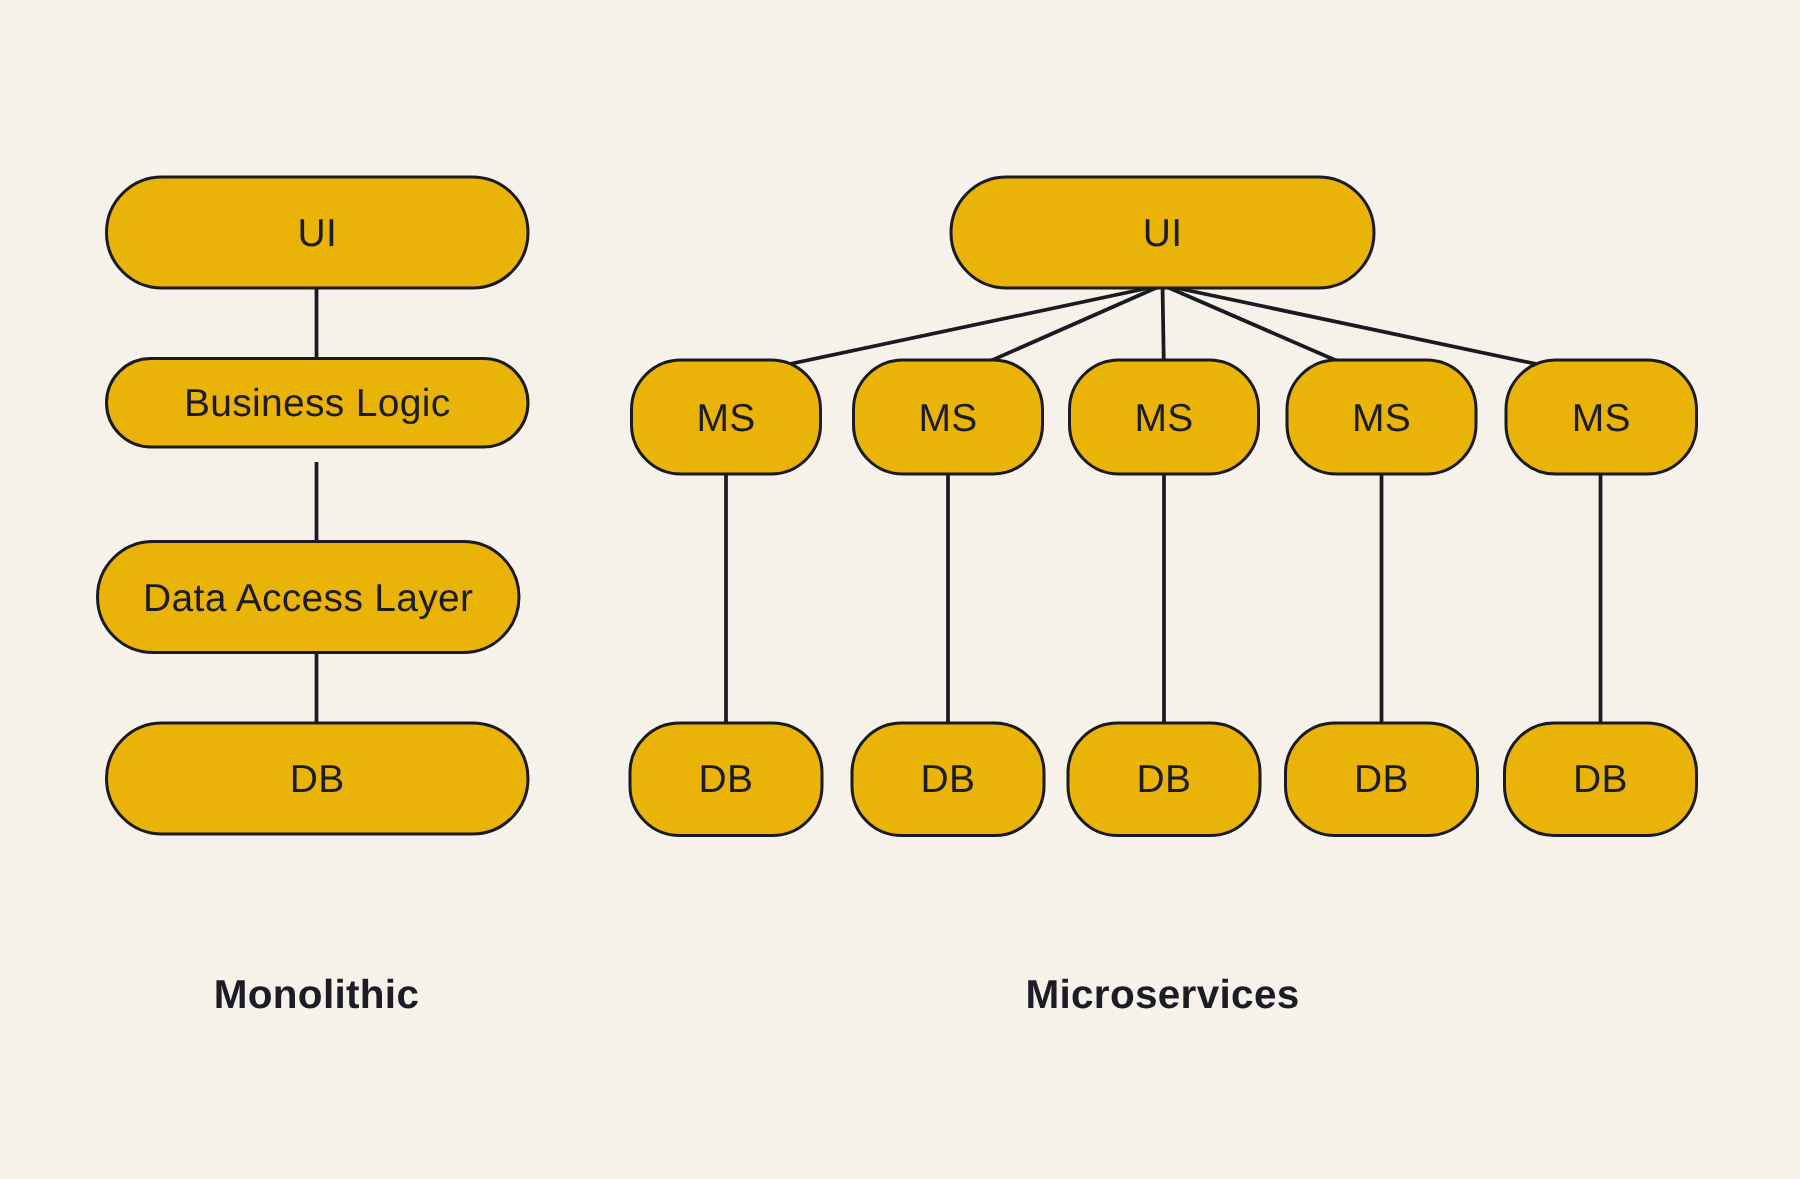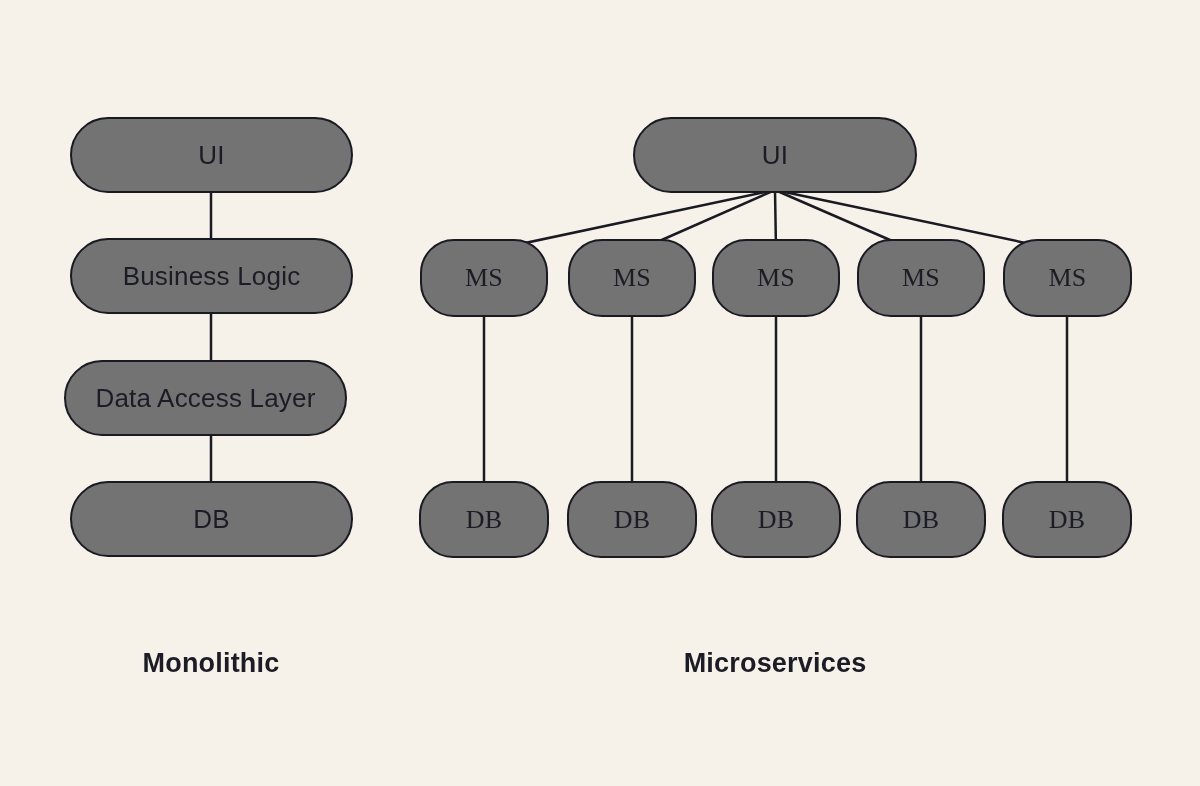--- a/index.html
+++ b/index.html
@@ -19,34 +19,33 @@
     position: absolute;
     left: 0; top: 0;
     width: 1200px;
     height: 786px;
     z-index: 1;
   }
   .node {
     position: absolute;
     z-index: 2;
     box-sizing: border-box;
-    background: #737373;
+    background: #eab308;
     border: 2.5px solid #1a1a23;
     border-radius: 38px;
     display: flex;
     align-items: center;
     justify-content: center;
     font-size: 26px;
     color: #1c1c26;
     letter-spacing: 0.2px;
     white-space: nowrap;
   }
   .node.small {
     border-radius: 34px;
-    font-family: Liberation Serif, serif;
   }
   .caption {
     position: absolute;
     z-index: 2;
     text-align: center;
     font-size: 27px;
     font-weight: 700;
     color: #1c1c26;
     letter-spacing: 0.2px;
   }
@@ -77,21 +76,21 @@
         <line x1="484" y1="310" x2="484" y2="490"></line>
         <line x1="632" y1="310" x2="632" y2="490"></line>
         <line x1="776" y1="310" x2="776" y2="490"></line>
         <line x1="921" y1="310" x2="921" y2="490"></line>
         <line x1="1067" y1="310" x2="1067" y2="490"></line>
       </g>
     </g>
   </svg>
 
   <div class="node" style="left:70px;  top:117px; width:283px; height:76px">UI</div>
-  <div class="node" style="left:70px;  top:238px; width:283px; height:76px">Business Logic</div>
+  <div class="node" style="left:70px;  top:238px; width:283px; height:61px">Business Logic</div>
   <div class="node" style="left:64px;  top:360px; width:283px; height:76px">Data Access Layer</div>
   <div class="node" style="left:70px;  top:481px; width:283px; height:76px">DB</div>
 
   <div class="node" style="left:633px; top:117px; width:284px; height:76px">UI</div>
 
   <div class="node small" style="left:420px;  top:239px; width:128px; height:78px">MS</div>
   <div class="node small" style="left:568px;  top:239px; width:128px; height:78px">MS</div>
   <div class="node small" style="left:712px;  top:239px; width:128px; height:78px">MS</div>
   <div class="node small" style="left:857px;  top:239px; width:128px; height:78px">MS</div>
   <div class="node small" style="left:1003px; top:239px; width:129px; height:78px">MS</div>

